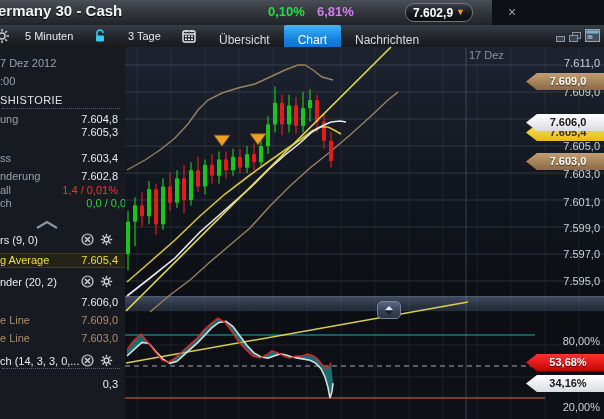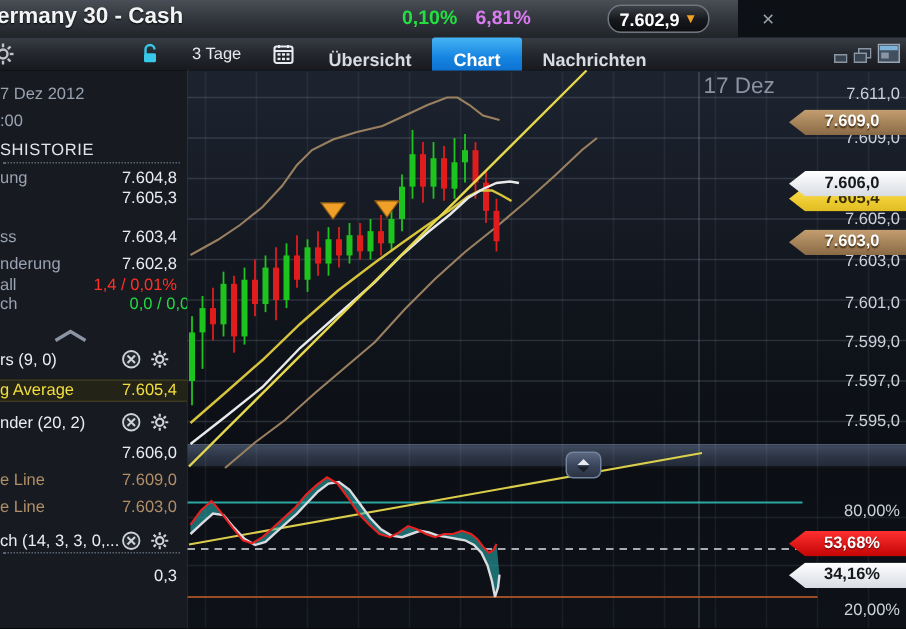--- a/index.html
+++ b/index.html
@@ -27,21 +27,21 @@
   
   #toolbar{position:absolute;left:0;top:25px;width:604px;height:22px;
     background:linear-gradient(180deg,#383d45 0%,#24272d 50%,#17191d 100%);
     border-bottom:1px solid #000;}
   .tb{position:absolute;top:0;height:22px;display:flex;align-items:center;color:#e4e7ec;
     font-size:11px;white-space:nowrap;}
   #tb-gear{left:-6px;} #tb-interval{left:25px;} #tb-lock{left:94px;}
   #tb-range{left:128px;} #tb-cal{left:182px;}
   #tabs{position:absolute;left:205px;top:0;height:22px;display:flex;}
   .tab{height:22px;padding:4px 14px;display:flex;align-items:center;color:#d8dce2;
-    font-size:12px;cursor:pointer;font-weight:bold;}
+    font-size:12px;cursor:pointer;}
   .tab.active{background:linear-gradient(180deg,#45b4f5 0%,#1584e0 45%,#0762c6 100%);
     color:#fff;border-radius:2px;}
   #win-icons{position:absolute;left:556px;top:4px;display:flex;gap:4px;align-items:flex-end;}
 
   
   #sidebar{position:absolute;left:0;top:47px;width:125px;height:372px;
     background:#171a20;overflow:hidden;border-right:1px solid #4d7c0f;}
   .srow{position:absolute;left:0;width:125px;height:13px;font-size:11px;line-height:13px;}
   .srow .lab{position:absolute;left:0;color:#99a2b0;white-space:nowrap;}
   .srow .val{position:absolute;right:7px;color:#e9edf2;white-space:nowrap;}
@@ -63,21 +63,21 @@
   #chart-svg{position:absolute;left:0;top:0;width:604px;height:419px;}
   #handle{position:absolute;left:377px;top:301px;width:22px;height:16px;border-radius:5px;
     background:linear-gradient(180deg,#5a6880 0%,#39445a 55%,#2b3342 100%);
     border:1px solid #73839e;display:flex;flex-direction:column;align-items:center;
     justify-content:center;gap:1px;cursor:row-resize;z-index:6;}
   #handle span{display:block;width:0;height:0;border-left:4px solid transparent;
     border-right:4px solid transparent;}
   #handle .up{border-bottom:4px solid #e8ecf2;}
   #handle .dn{border-top:4px solid #1a2028;}
 
-  #session-label{position:absolute;left:469px;top:49px;font-size:15px;color:#8a93a2;}
+  #session-label{position:absolute;left:469px;top:49px;font-size:11px;color:#8a93a2;}
 
   .axlbl{position:absolute;right:4px;font-size:11px;color:#ccd2da;height:13px;line-height:13px;}
   .mk{position:absolute;right:0;width:78px;height:17px;line-height:17px;font-size:11px;
     font-weight:bold;text-align:center;padding-left:6px;box-sizing:border-box;
     clip-path:polygon(0 50%,14% 0,100% 0,100% 100%,14% 100%);}
   .mk.tan{background:linear-gradient(180deg,#c49e70 0%,#a0steel 0%,#8a6a46 100%);
     background:linear-gradient(180deg,#c49e70,#8a6a46);color:#fff;text-shadow:0 1px 1px #3a2a10;}
   .mk.white{background:linear-gradient(180deg,#ffffff,#d8dce2);color:#15181c;}
   .mk.yellow{background:linear-gradient(180deg,#ffe14d,#e0bc20);color:#3a3000;}
   .mk.red{background:linear-gradient(180deg,#ff3030,#c40404);color:#fff;text-shadow:0 1px 1px #500;}
@@ -109,20 +109,21 @@
             <line x1="8" y1="12.5" x2="8" y2="15"></line>
             <line x1="1" y1="8" x2="3.5" y2="8"></line>
             <line x1="12.5" y1="8" x2="15" y2="8"></line>
             <line x1="3" y1="3" x2="4.8" y2="4.8"></line>
             <line x1="11.2" y1="11.2" x2="13" y2="13"></line>
             <line x1="3" y1="13" x2="4.8" y2="11.2"></line>
             <line x1="11.2" y1="4.8" x2="13" y2="3"></line>
           </g>
         </svg>
     </div>
+    <div id="tb-interval" class="tb">5 Minuten</div>
     <div id="tb-lock" class="tb">
       <svg width="12" height="14" viewBox="0 0 12 14">
           <path d="M3 7 V4 a3 3 0 0 1 6 0" fill="none" stroke="#38c8e8" stroke-width="1.6"></path>
           <rect x="2" y="6.5" width="8" height="6" rx="1" fill="#38c8e8"></rect>
         </svg>
     </div>
     <div id="tb-range" class="tb">3 Tage</div>
     <div id="tb-cal" class="tb">
       <svg width="14" height="14" viewBox="0 0 14 14">
           <rect x="1" y="2" width="12" height="11" rx="1.5" fill="none" stroke="#e8ecf0" stroke-width="1.4"></rect>

